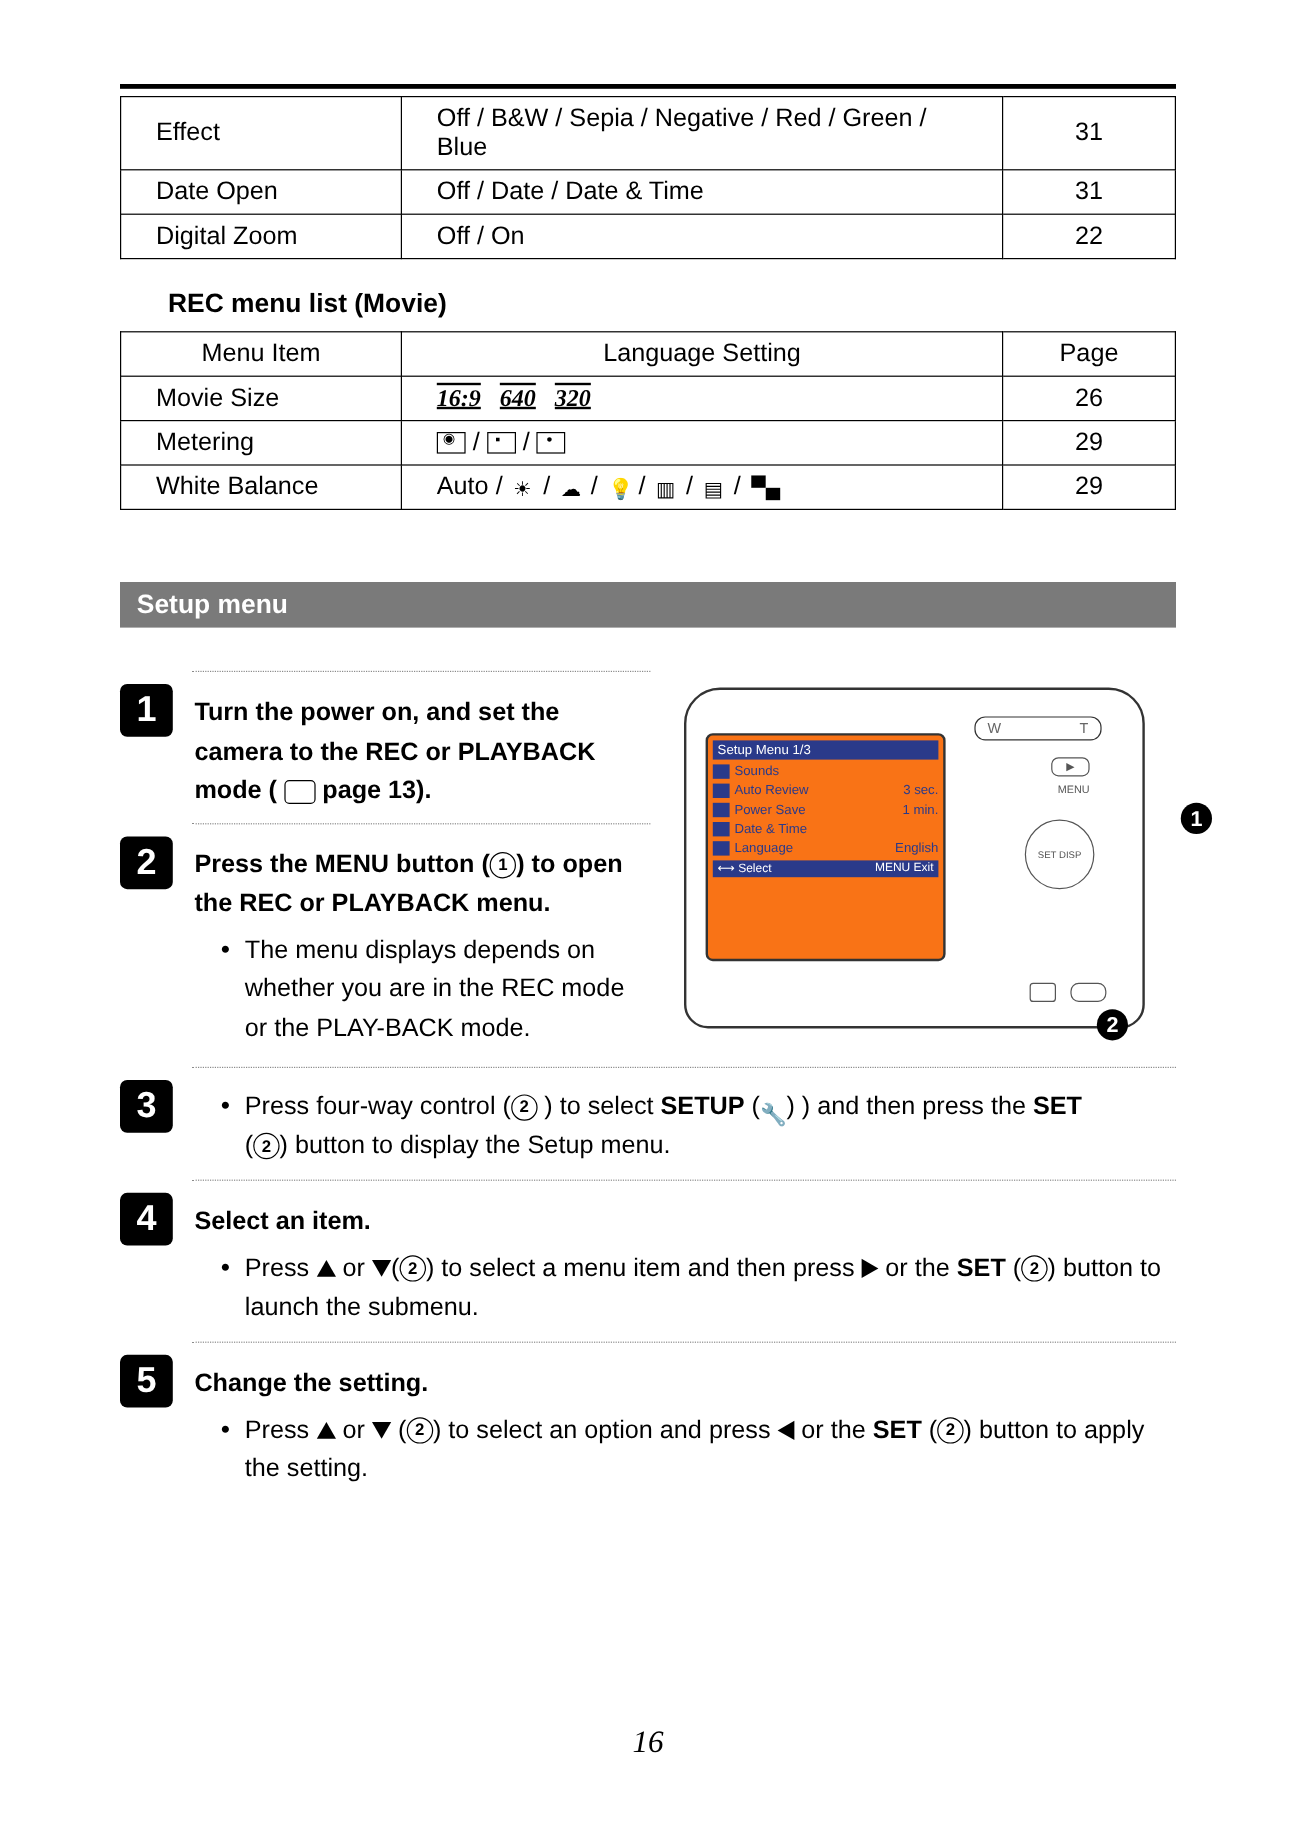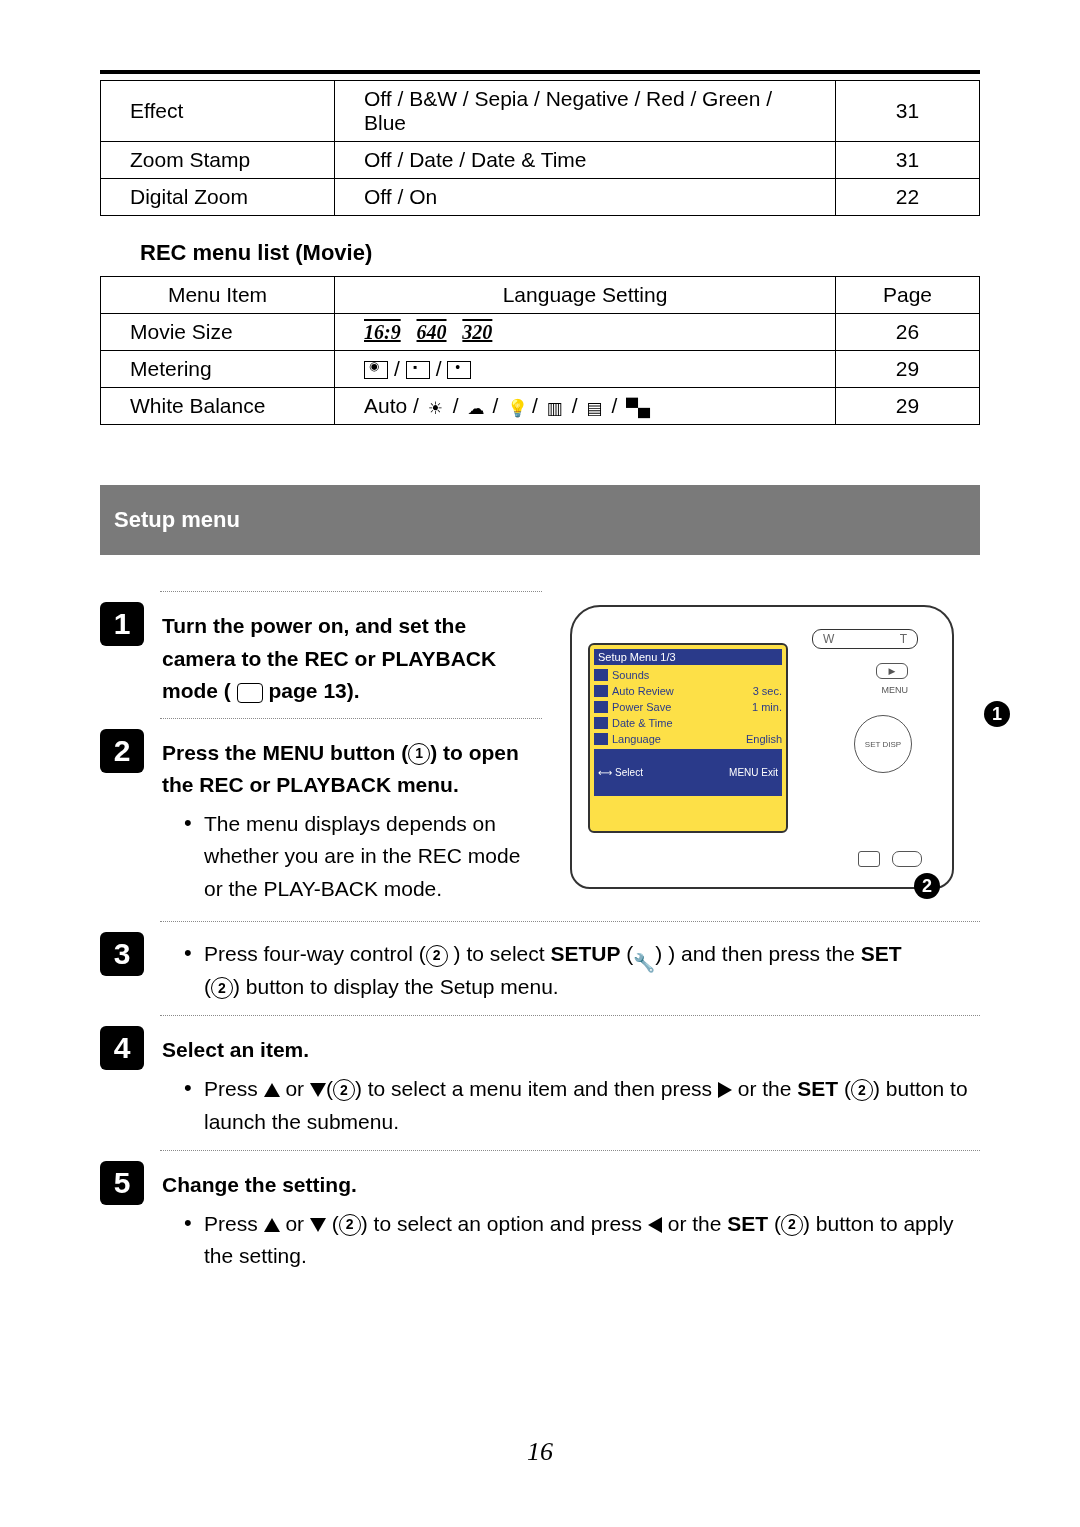--- a/index.html
+++ b/index.html
@@ -51,21 +51,21 @@
   .section-heading {
     font-weight: bold;
     font-size: 22px;
     margin: 24px 0 10px 40px;
   }
   .setup-bar {
     background: #7a7a7a;
     color: #fff;
     font-weight: bold;
     font-size: 22px;
-    padding: 22px 14px;
+    padding: 6px 14px;
     margin: 60px 0 30px 0;
   }
   .step-block {
     display: flex;
     align-items: flex-start;
     margin-bottom: 4px;
   }
   .step-num {
     flex: 0 0 44px;
     height: 44px;
@@ -136,21 +136,21 @@
     left: 16px;
     top: 36px;
     width: 200px;
     height: 190px;
     border: 2px solid #333;
     border-radius: 6px;
     padding: 4px;
     box-sizing: border-box;
     font-size: 11px;
     color: #2a3a8a;
-    background: #fde047;
+    background: #f97316;
   }
   .lcd-title {
     background: #2a3a8a;
     color: #fff;
     padding: 2px 4px;
     margin-bottom: 2px;
   }
   .lcd-row {
     display: flex;
     align-items: center;
@@ -164,21 +164,21 @@
   }
   .lcd-row .val {
     margin-left: auto;
     color: #2a3a8a;
   }
   .lcd-foot {
     display: flex;
     justify-content: space-between;
     background: #2a3a8a;
     color: #fff;
-    padding: 18px 4px;
+    padding: 1px 4px;
     margin-top: 2px;
     font-size: 10px;
     gap: 46px;
   }
   .zoom-bar {
     position: absolute;
     top: 22px;
     right: 34px;
     width: 84px;
     height: 18px;
@@ -314,21 +314,21 @@
   <div class="thick-rule"></div>
 
   <table class="top-table">
     <tbody>
         <tr>
       <td>Effect</td>
       <td>Off / B&amp;W / Sepia / Negative / Red / Green / Blue</td>
       <td>31</td>
     </tr>
     <tr>
-      <td>Zoom Stamp</td>
+      <td>Date Open</td>
       <td>Off / Date / Date &amp; Time</td>
       <td>31</td>
     </tr>
     <tr>
       <td>Digital Zoom</td>
       <td>Off / On</td>
       <td>22</td>
     </tr>
   </tbody>
     </table>

